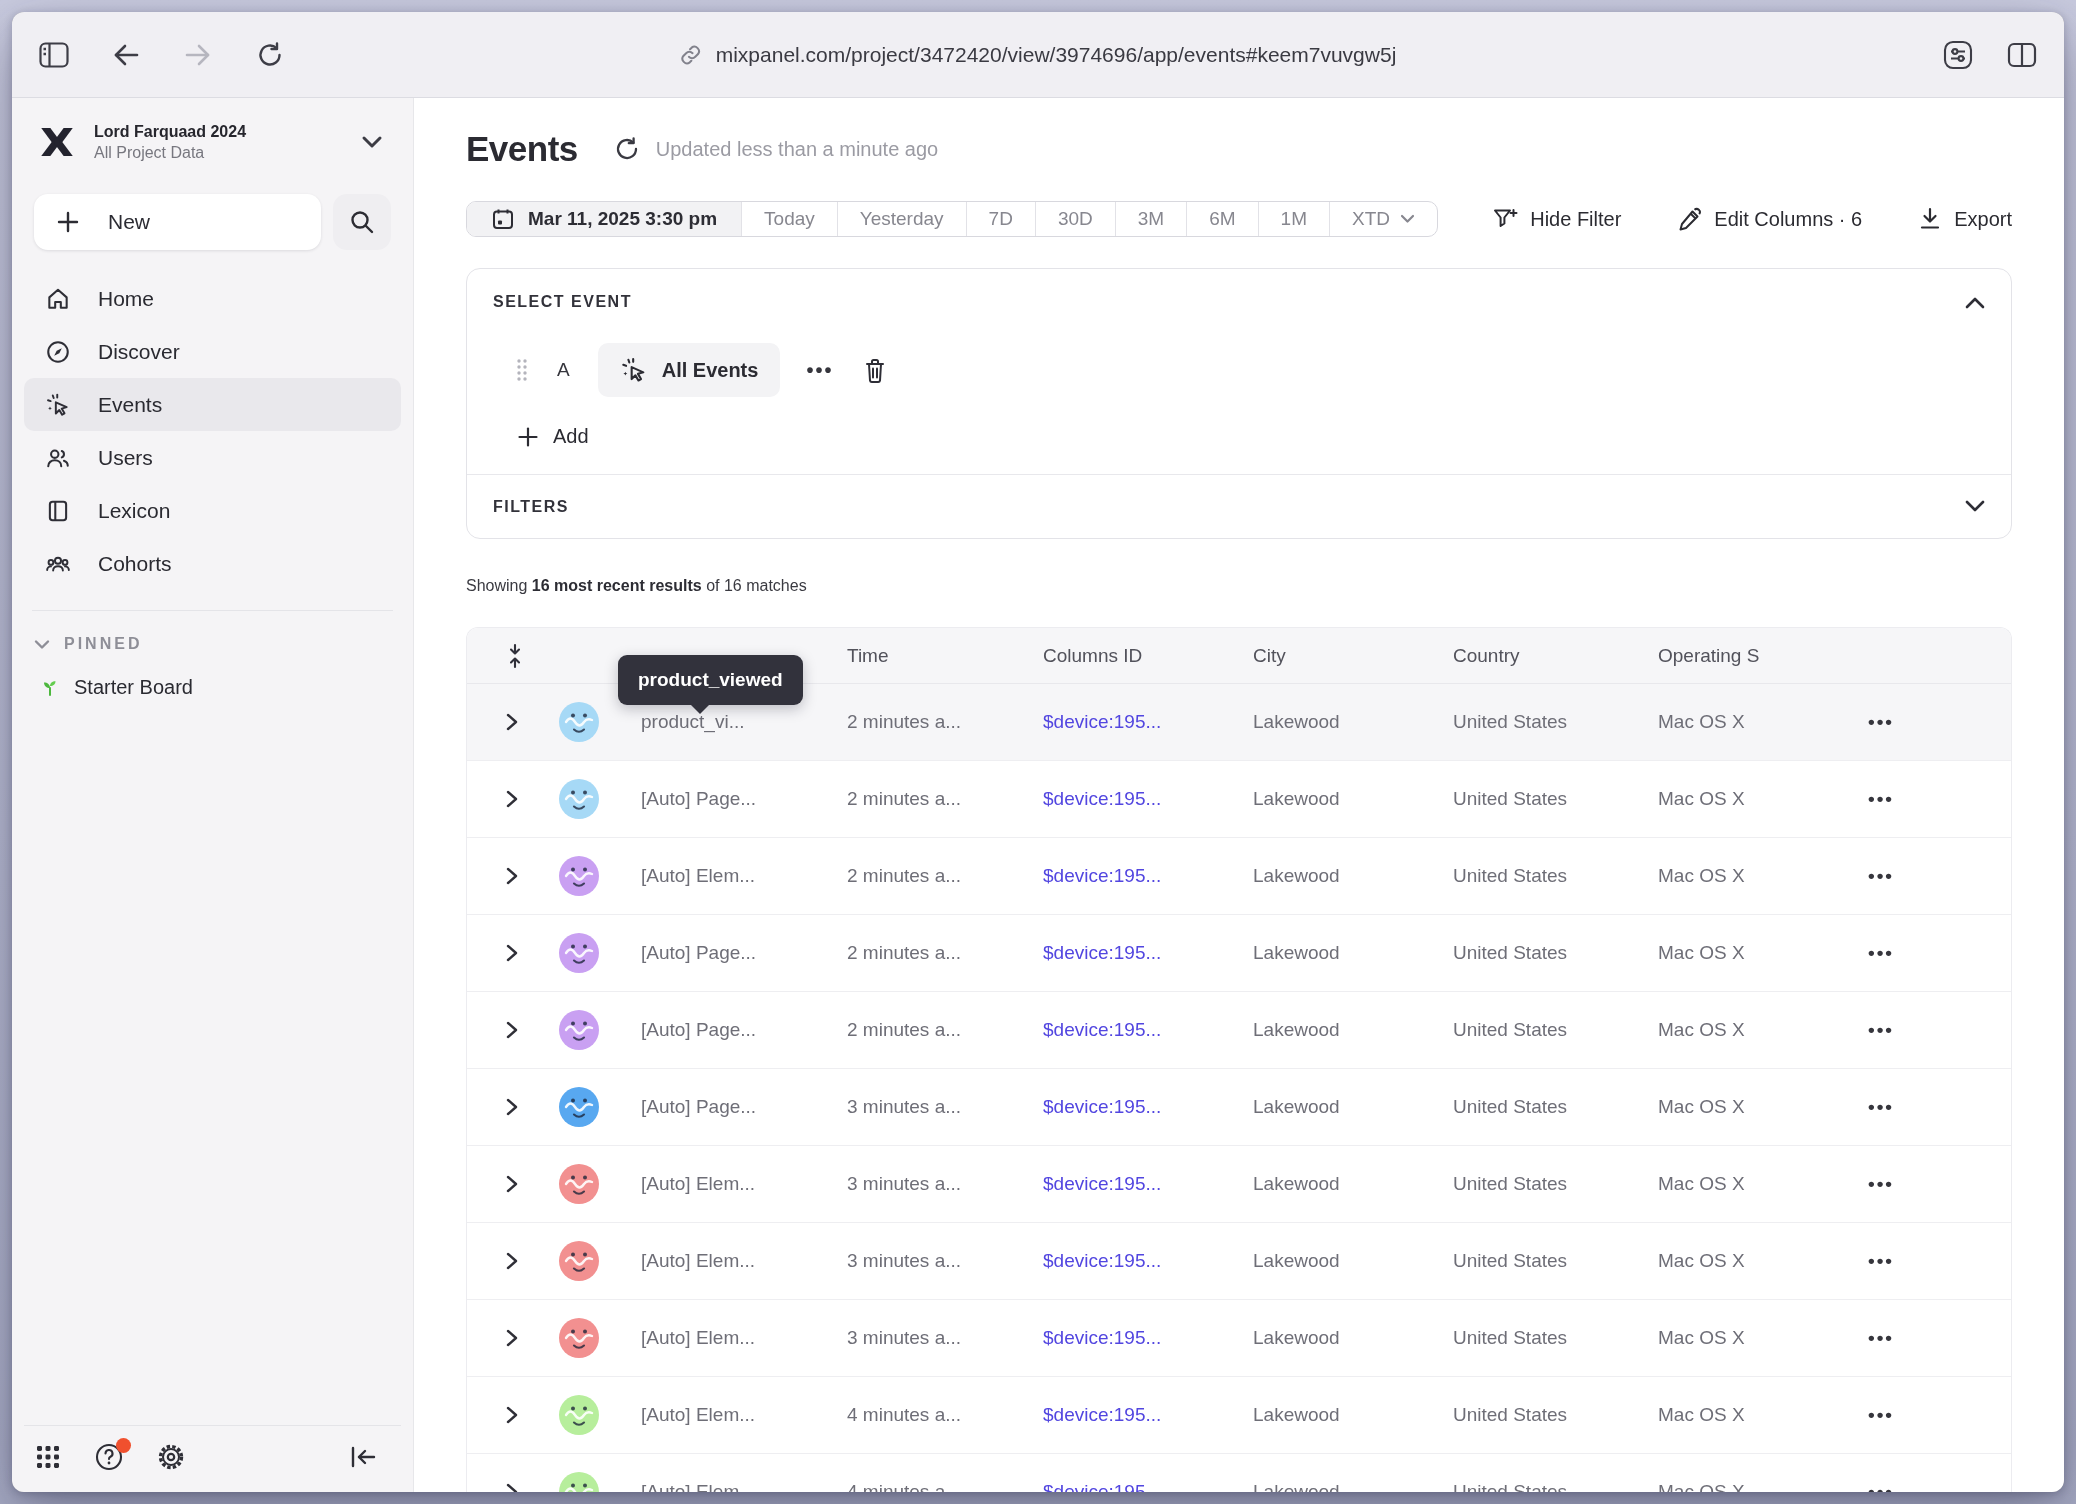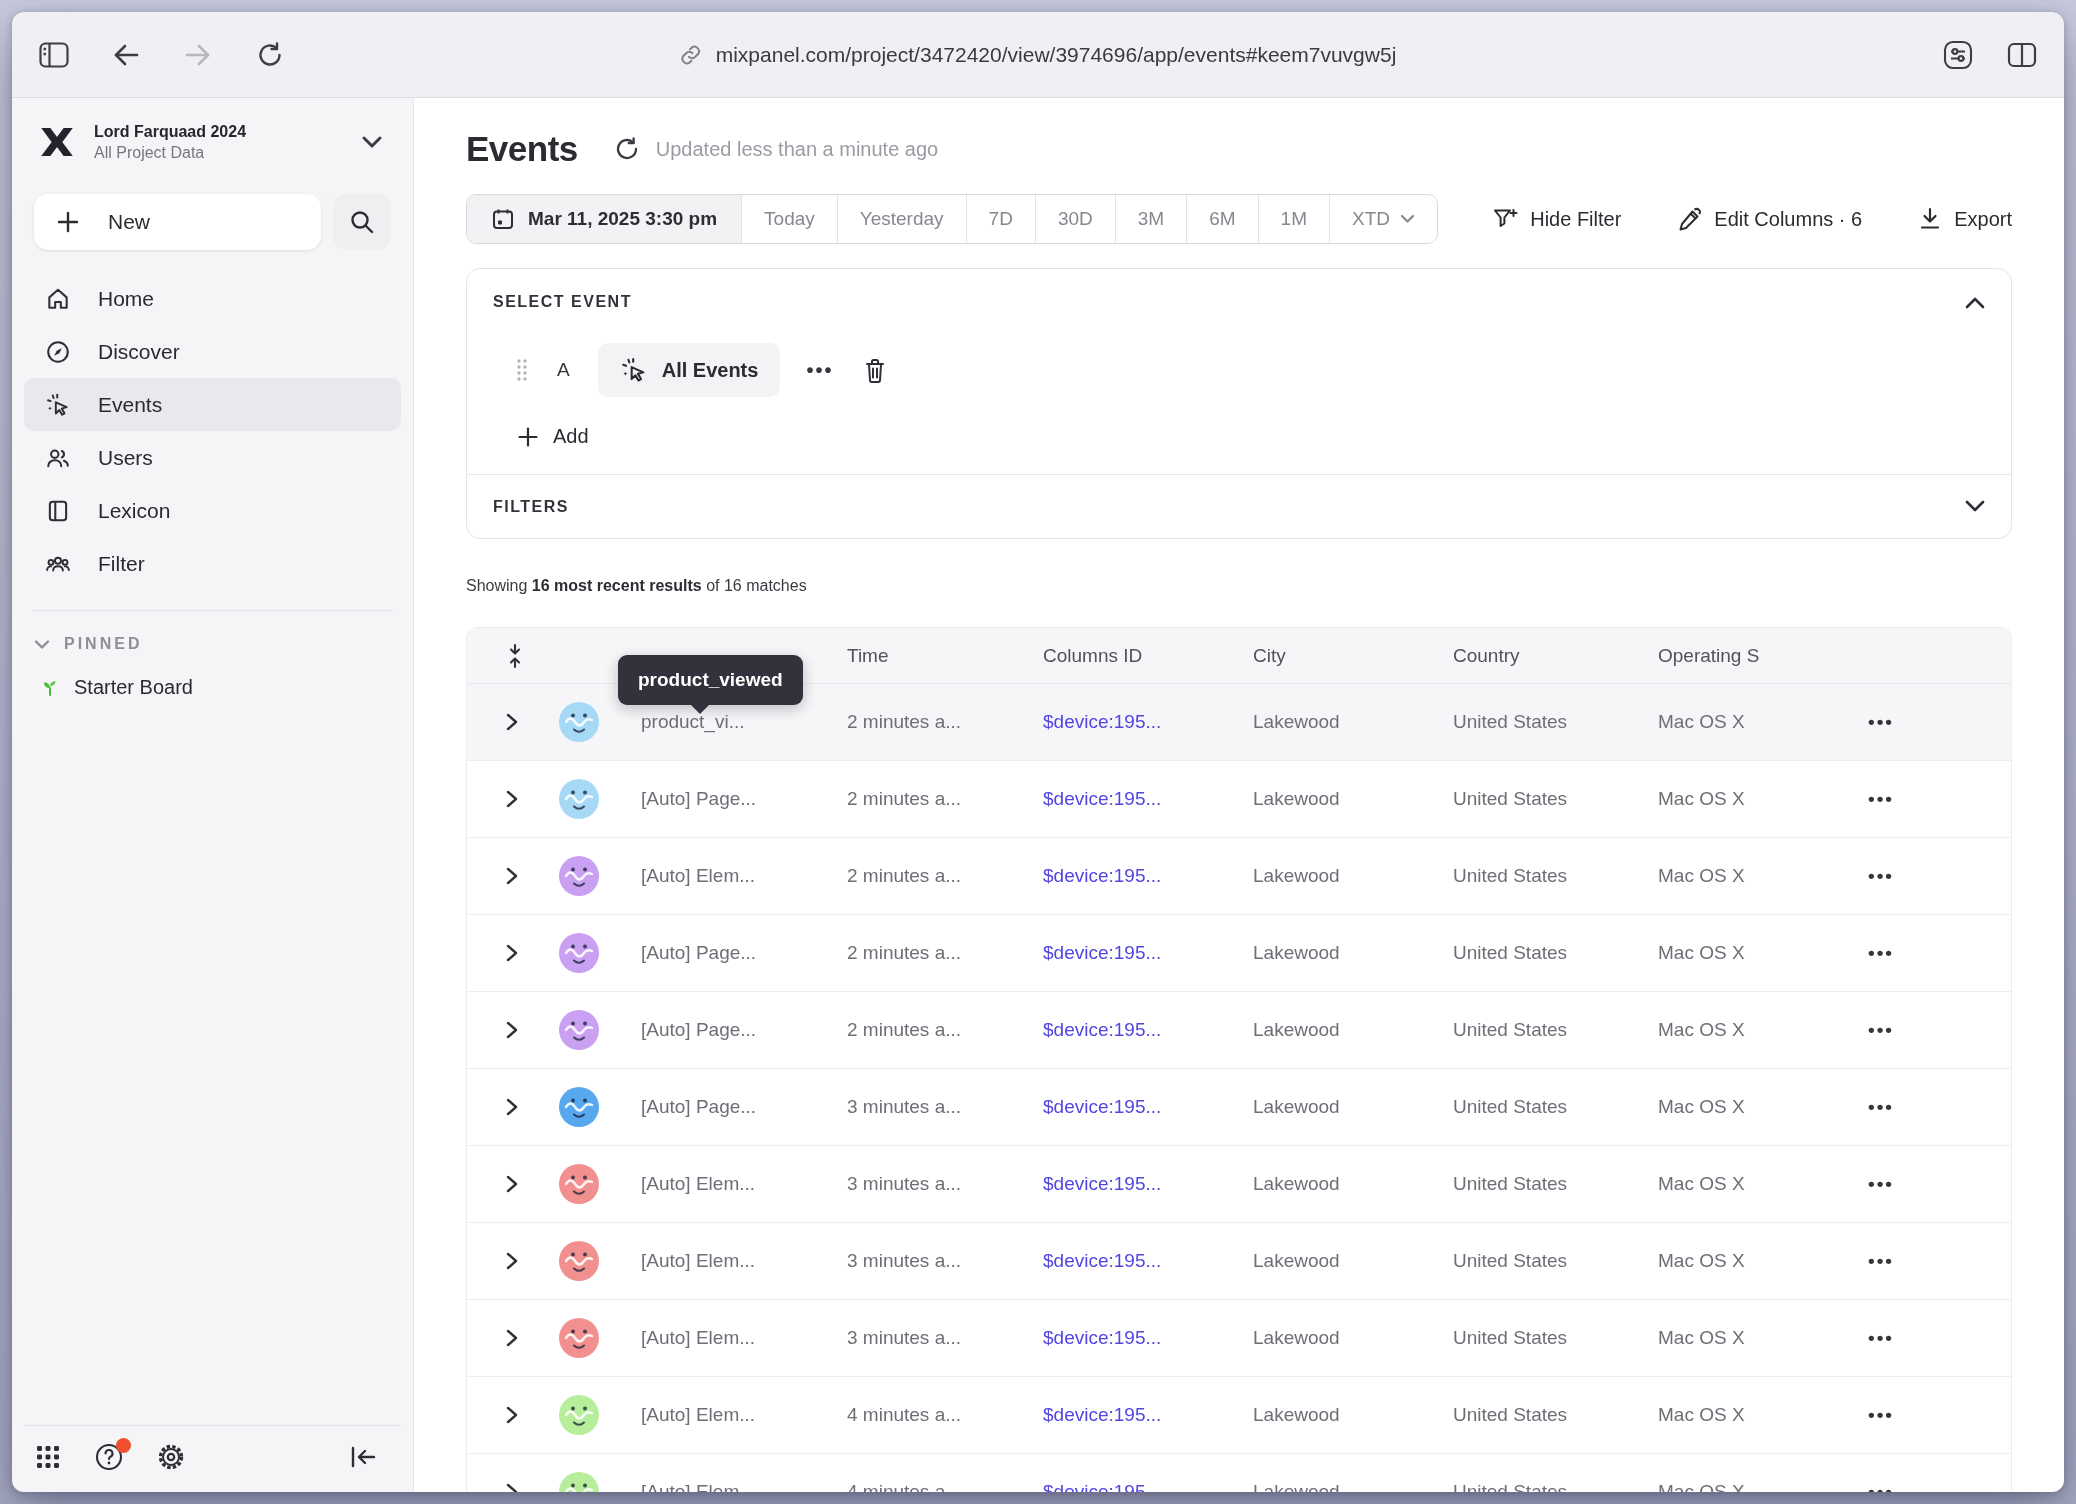--- a/index.html
+++ b/index.html
@@ -64,21 +64,21 @@
   .foot-ic { position:relative; display:flex; cursor:pointer; }
   .red-dot { position:absolute; top:-4px; right:-7px; width:15px; height:15px; border-radius:50%; background:#f0502e; }
   .collapse-ic { margin-left:auto; margin-right:14px; cursor:pointer; }
   
   .main { flex:1; background:#fff; position:relative; overflow:hidden; }
   .page-head { margin:28px 52px 0; display:flex; align-items:center; height:46px; }
   .page-title { font-size:35px; font-weight:700; color:#2b2b32; letter-spacing:-.5px; }
   .refresh { margin-left:36px; color:#3a3a42; cursor:pointer; display:flex; }
   .updated { margin-left:16px; font-size:20px; color:#9b9ba3; }
   .date-row { margin:22px 52px 0; height:50px; display:flex; align-items:center; }
-  .segctl { display:flex; height:50px; border:1px solid #d8d8de; border-radius:10px; overflow:hidden; background:#fff; }
+  .segctl { display:flex; height:36px; border:1px solid #d8d8de; border-radius:10px; overflow:hidden; background:#fff; }
   .seg { display:flex; align-items:center; padding:0 22px; font-size:19px; color:#87878f; border-left:1px solid #e2e2e7; cursor:pointer; white-space:nowrap; }
   .seg.sel { background:#f2f2f4; color:#2d2d34; font-weight:600; border-left:none; gap:13px; padding:0 24px; }
   .seg.xtd { gap:10px; }
   .date-actions { margin-left:auto; display:flex; align-items:center; gap:56px; }
   .dact { display:flex; align-items:center; gap:12px; font-size:20px; font-weight:500; color:#2b2b31; cursor:pointer; white-space:nowrap; }
   
   .qpanel { margin:24px 52px 0; border:1px solid #e3e3e8; border-radius:14px; background:#fff; }
   .qsec { padding:24px 26px 26px; }
   .qlabel-row { display:flex; align-items:center; }
   .qlabel { font-size:16px; font-weight:700; letter-spacing:1.5px; color:#32323a; }
@@ -280,21 +280,21 @@
           <span class="nicon">
               <svg width="26" height="26" viewBox="0 0 24 24" fill="none" stroke="currentColor" stroke-width="1.8" stroke-linecap="round">
                 <circle cx="12" cy="9" r="2.8"></circle>
                 <path d="M7.5 18c0-2.5 2-4 4.5-4s4.5 1.5 4.5 4"></path>
                 <circle cx="5.5" cy="10.5" r="2.2"></circle>
                 <path d="M2 17.5c0-2 1.5-3.3 3.5-3.3"></path>
                 <circle cx="18.5" cy="10.5" r="2.2"></circle>
                 <path d="M22 17.5c0-2-1.5-3.3-3.5-3.3"></path>
               </svg>
             </span>
-          <span>Filter</span>
+          <span>Cohorts</span>
         </div>
       </nav>
 
       <div class="side-divider"></div>
 
       <div class="pinned-head">
         <span>
             <svg width="16" height="11" viewBox="0 0 16 11" fill="none" stroke="#8e8e97" stroke-width="2.4" stroke-linecap="round" stroke-linejoin="round">
               <polyline points="2,2.5 8,8.5 14,2.5"></polyline>
             </svg>

